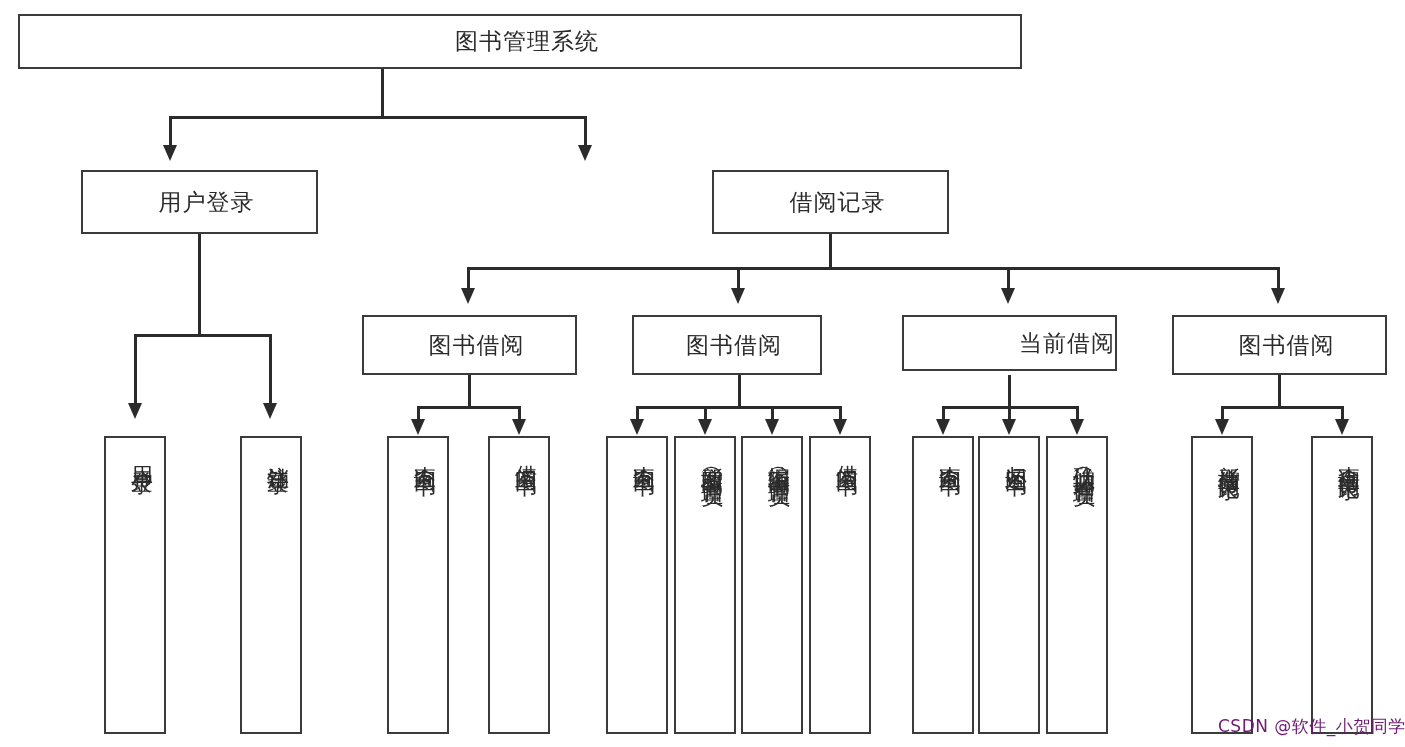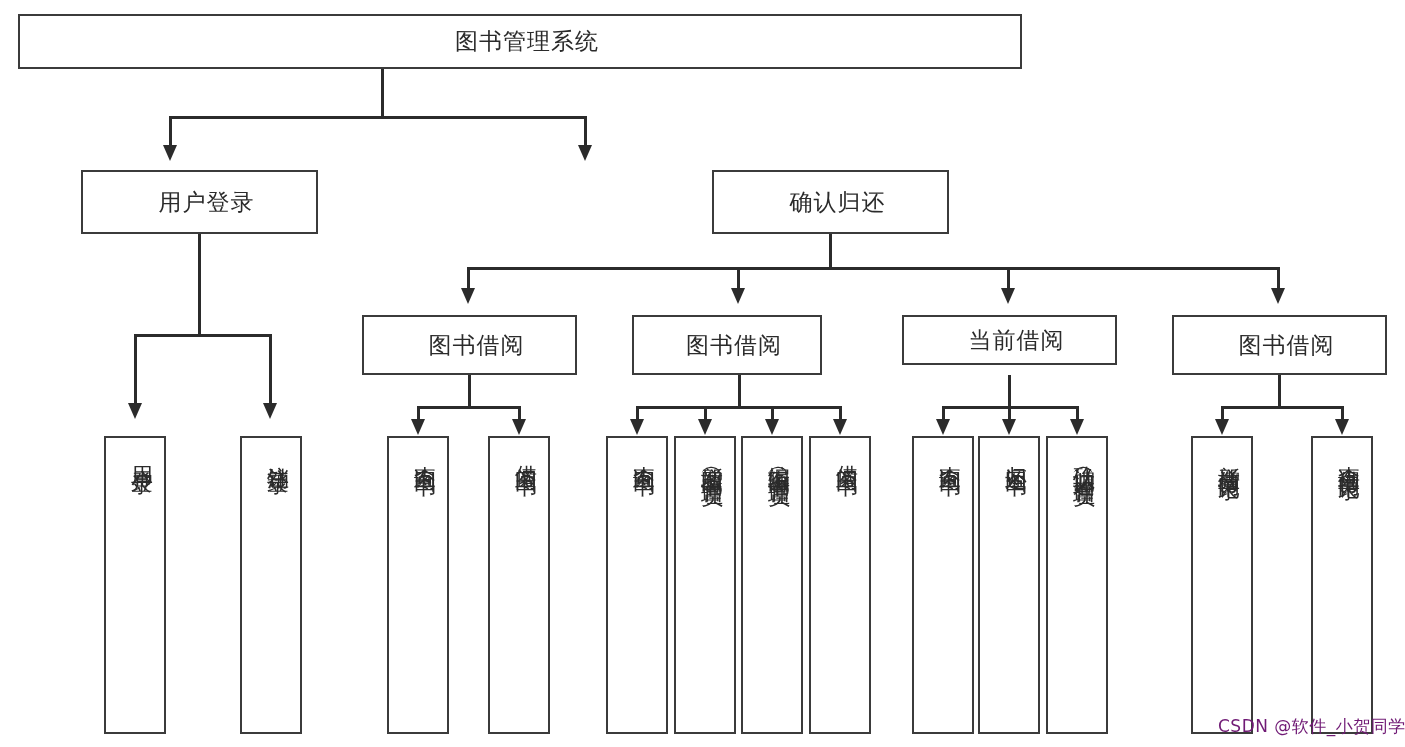--- a/index.html
+++ b/index.html
@@ -91,21 +91,21 @@
   <div class="conn conn-v" style="left:169px; top:116px; width:2.5px; height:30px;"></div>
   <div class="arrow" style="left:163px; top:145px;"></div>
   <div class="conn conn-v" style="left:584px; top:116px; width:2.5px; height:30px;"></div>
   <div class="arrow" style="left:578px; top:145px;"></div>
 
   <div class="node h-node" style="left:81px; top:170px; width:237px; height:64px;">
     <span class="node-label">用户登录</span>
   </div>
 
   <div class="node h-node" style="left:712px; top:170px; width:237px; height:64px;">
-    <span class="node-label">确认归还</span>
+    <span class="node-label">借阅记录</span>
   </div>
 
   <div class="conn conn-v" style="left:198px; top:234px; width:2.5px; height:102px;"></div>
   <div class="conn conn-h" style="left:134px; top:334px; width:138px; height:2.5px;"></div>
   <div class="conn conn-v" style="left:134px; top:334px; width:2.5px; height:70px;"></div>
   <div class="arrow" style="left:128px; top:403px;"></div>
   <div class="conn conn-v" style="left:269px; top:334px; width:2.5px; height:70px;"></div>
   <div class="arrow" style="left:263px; top:403px;"></div>
 
   <div class="conn conn-v" style="left:829px; top:234px; width:2.5px; height:35px;"></div>
@@ -118,21 +118,21 @@
   <div class="arrow" style="left:1001px; top:288px;"></div>
   <div class="conn conn-v" style="left:1277px; top:267px; width:2.5px; height:22px;"></div>
   <div class="arrow" style="left:1271px; top:288px;"></div>
 
   <div class="node h-node" style="left:362px; top:315px; width:215px; height:60px;">
     <span class="node-label">图书借阅</span>
   </div>
   <div class="node h-node" style="left:632px; top:315px; width:190px; height:60px;">
     <span class="node-label">图书借阅</span>
   </div>
-  <div class="node h-node" style="left:902px; top:315px; width:215px; height:50px;">
+  <div class="node h-node" style="left:902px; top:315px; width:215px; height:56px;justify-content:flex-end;">
     <span class="node-label">当前借阅</span>
   </div>
   <div class="node h-node" style="left:1172px; top:315px; width:215px; height:60px;">
     <span class="node-label">图书借阅</span>
   </div>
 
   <div class="conn conn-v" style="left:468px; top:375px; width:2.5px; height:33px;"></div>
   <div class="conn conn-h" style="left:417px; top:406px; width:104px; height:2.5px;"></div>
   <div class="conn conn-v" style="left:417px; top:406px; width:2.5px; height:14px;"></div>
   <div class="arrow" style="left:411px; top:419px;"></div>

